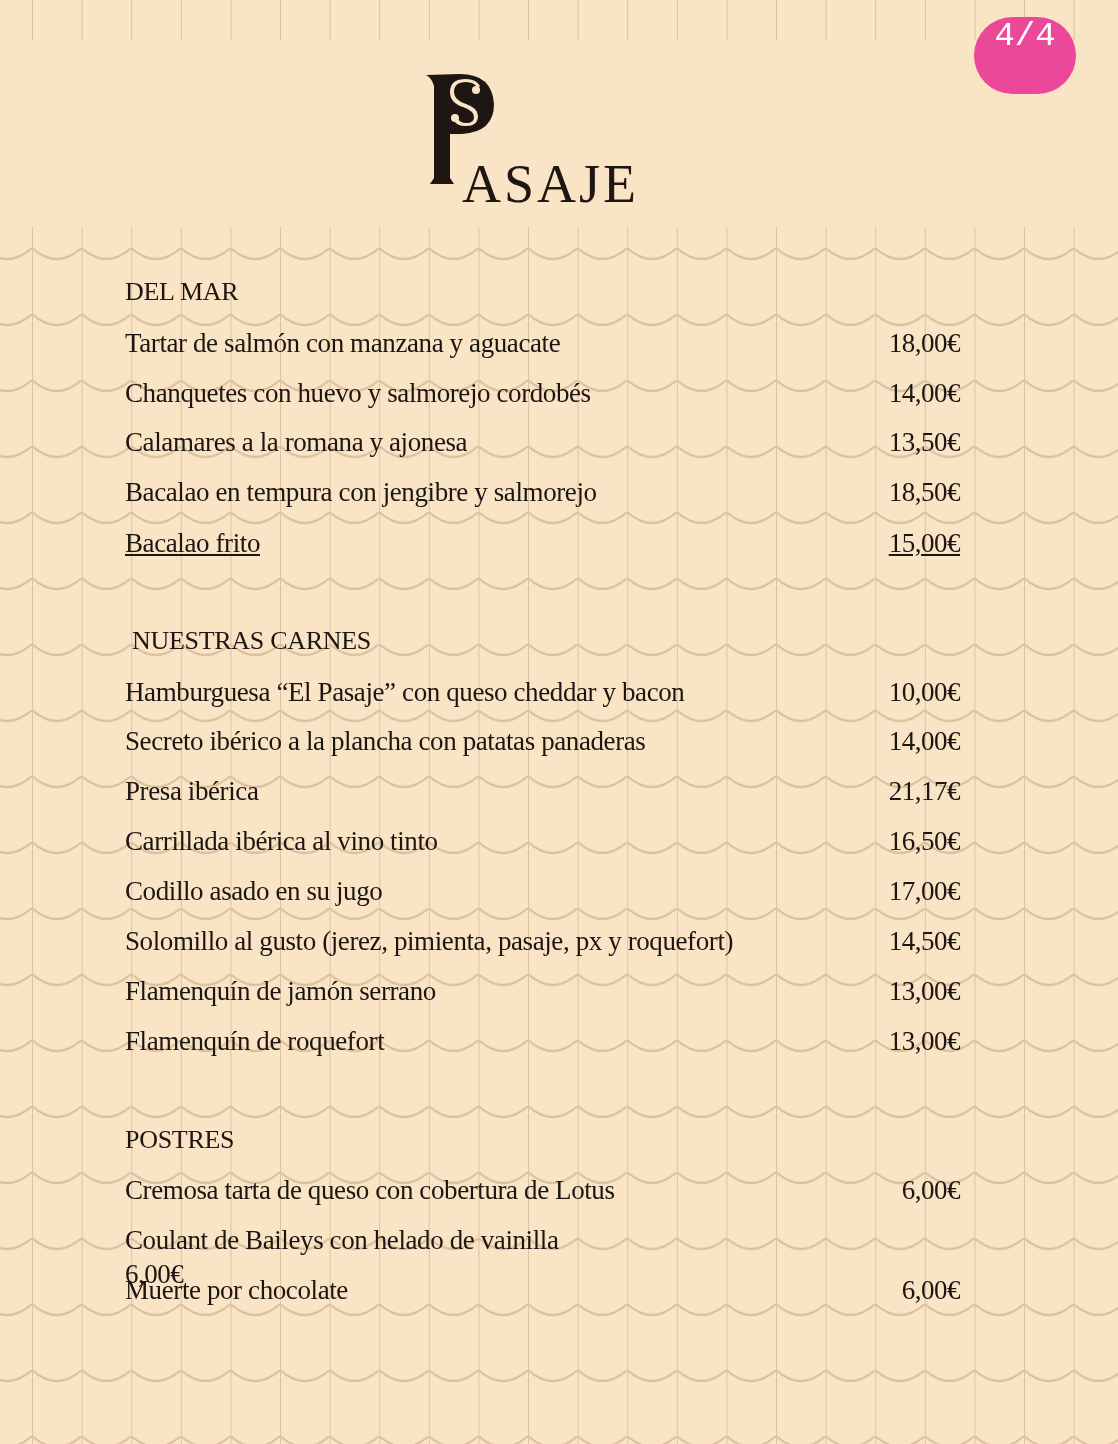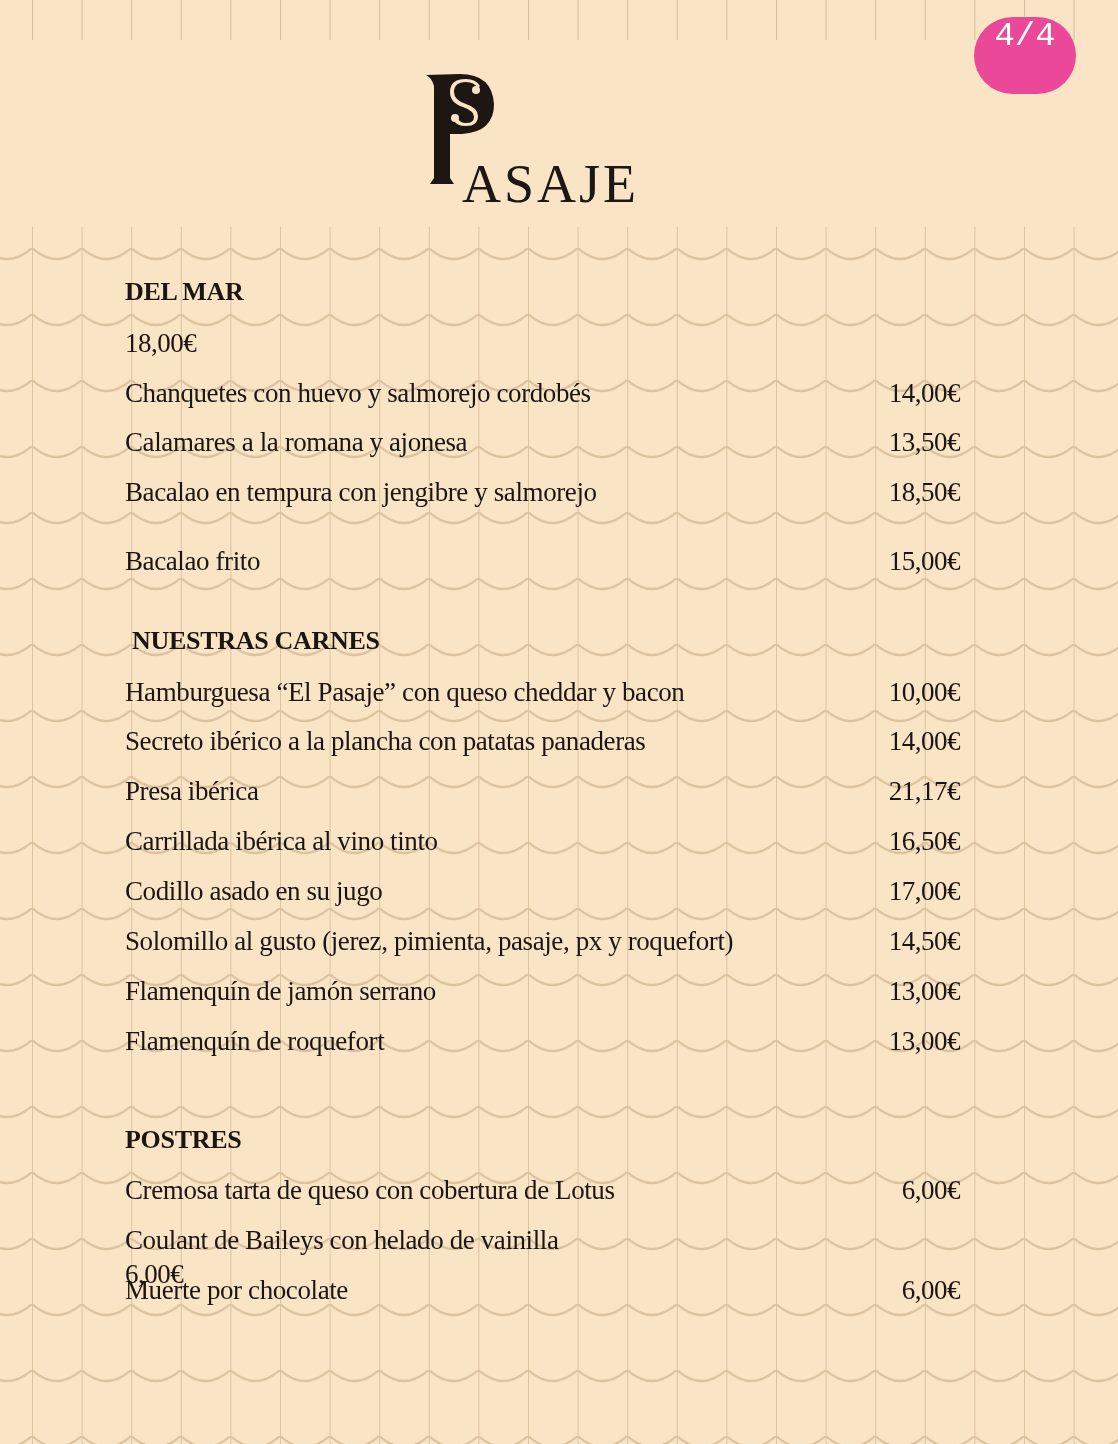--- a/index.html
+++ b/index.html
@@ -51,21 +51,21 @@
     .menu {
       position: absolute;
       left: 125px; top: 0;
       width: 835px;
       z-index: 2;
     }
     .section-title {
       position: absolute;
       left: 0;
       font-size: 26px;
-      font-weight: bold;
+      font-weight: normal;
       line-height: 30px;
       letter-spacing: -0.3px;
     }
     .item {
       position: absolute;
       left: 0; width: 835px;
       height: 34px;
       display: flex;
       justify-content: space-between;
       align-items: baseline;
@@ -104,35 +104,36 @@
   <path d="M58 18 Q54 12 46 12 Q34 12 34 22 Q34 30 46 34 Q58 38 58 46 Q58 56 46 56 Q36 56 34 50 L37 48 Q40 53 46 53 Q54 53 54 47 Q54 41 43 37 Q30 33 30 22 Q30 9 46 9 Q56 9 60 16 Z" fill="#fae4c6"></path>
   <circle cx="56" cy="20" r="4" fill="#fae4c6"></circle>
   <circle cx="35" cy="48" r="4" fill="#fae4c6"></circle>
 </svg>
 <div class="logo-word">ASAJE</div>
 
 <div class="menu">
 
   <div class="section-title" style="top:277px;">DEL MAR</div>
   <div class="item" style="top:326px;">
+    <span class="item-name">Tartar de salmón con manzana y aguacate</span>
     <span class="item-price">18,00€</span>
   </div>
   <div class="item" style="top:376px;">
     <span class="item-name">Chanquetes con huevo y salmorejo cordobés</span>
     <span class="item-price">14,00€</span>
   </div>
   <div class="item" style="top:425px;">
     <span class="item-name">Calamares a la romana y ajonesa</span>
     <span class="item-price">13,50€</span>
   </div>
   <div class="item" style="top:475px;">
     <span class="item-name">Bacalao en tempura con jengibre y salmorejo</span>
     <span class="item-price">18,50€</span>
   </div>
-  <div class="item" style="top:544px;">
+  <div class="item" style="top:526px;text-decoration:underline;">
     <span class="item-name">Bacalao frito</span>
     <span class="item-price">15,00€</span>
   </div>
 
   <div class="section-title" style="top:626px;margin-left:7px;">NUESTRAS CARNES</div>
   <div class="item" style="top:675px;">
     <span class="item-name">Hamburguesa “El Pasaje” con queso cheddar y bacon</span>
     <span class="item-price">10,00€</span>
   </div>
   <div class="item" style="top:724px;align-items:flex-end;">

